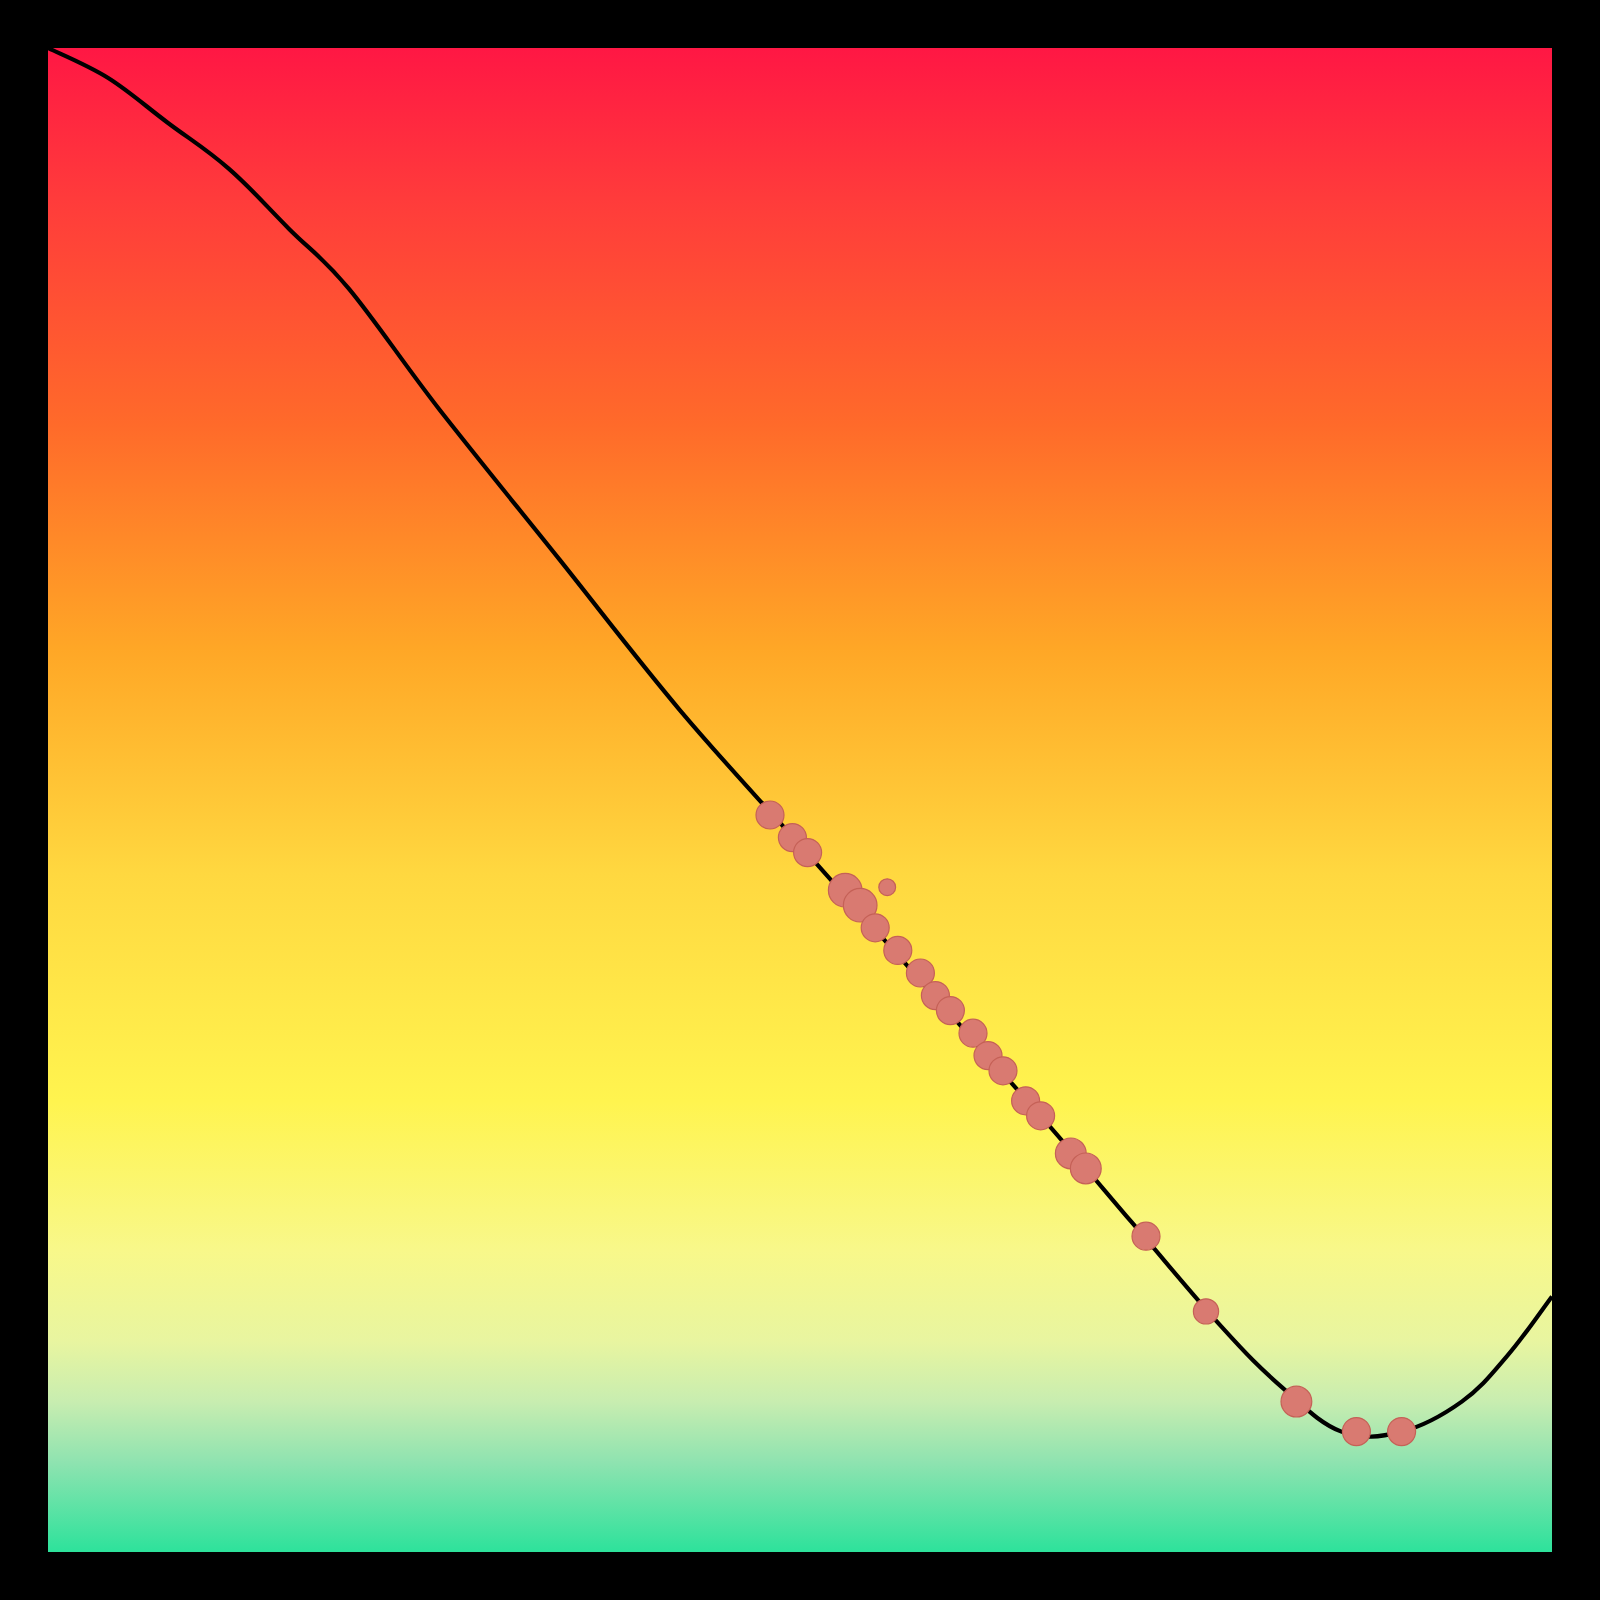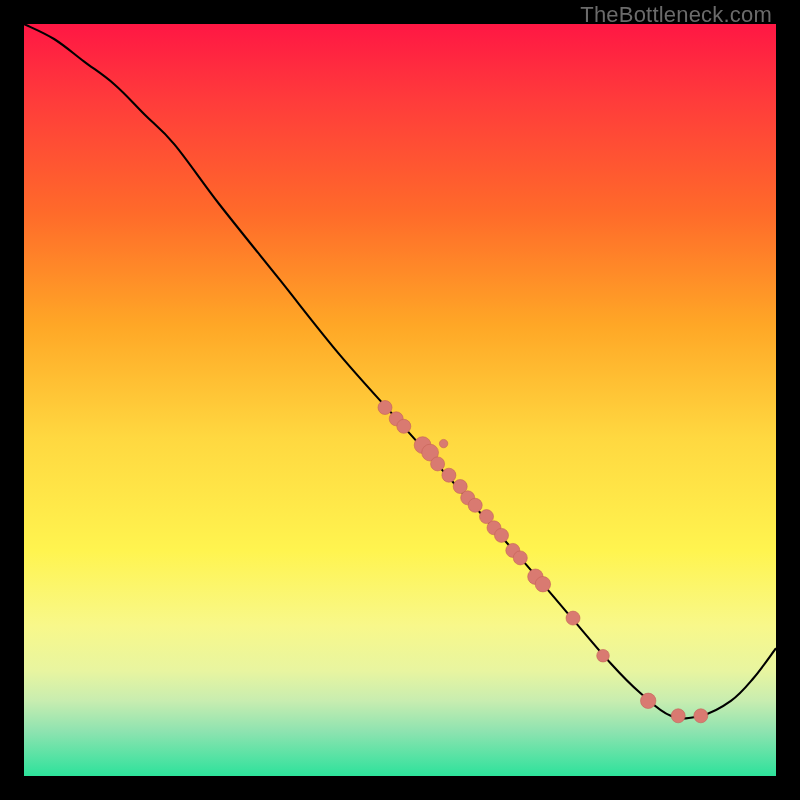--- a/index.html
+++ b/index.html
@@ -93,14 +93,13 @@
           <circle cx="511.4" cy="552.7" r="7.7" class="dot"></circle>
           <circle cx="518.9" cy="560.2" r="7.7" class="dot"></circle>
           <circle cx="549.0" cy="594.1" r="7.0" class="dot"></circle>
           <circle cx="579.0" cy="631.7" r="6.3" class="dot"></circle>
           <circle cx="624.2" cy="676.8" r="7.7" class="dot"></circle>
           <circle cx="654.2" cy="691.8" r="7.0" class="dot"></circle>
           <circle cx="676.8" cy="691.8" r="7.0" class="dot"></circle>
         </g>
     </svg>
   </div>
-  <div class="watermark">TheBottleneck.com</div>
 </div>
 
 </body></html>

